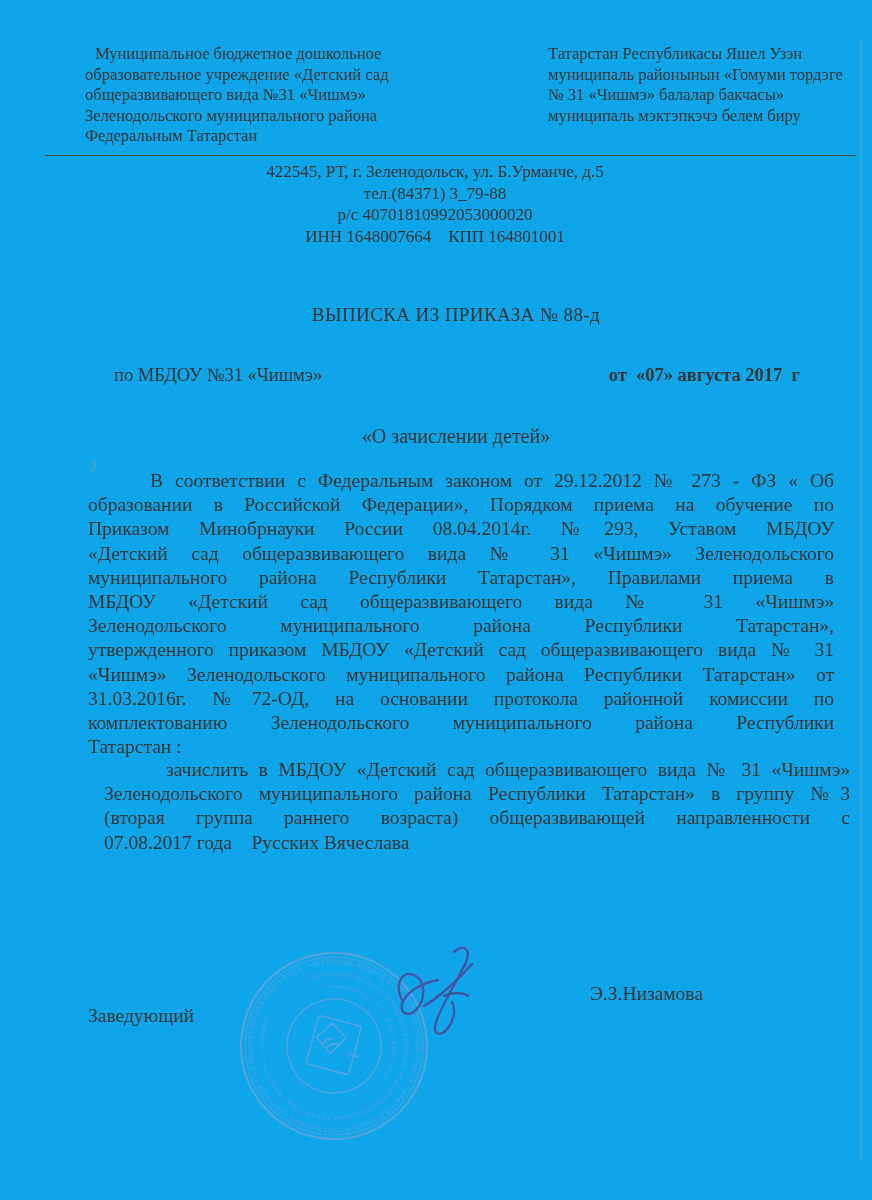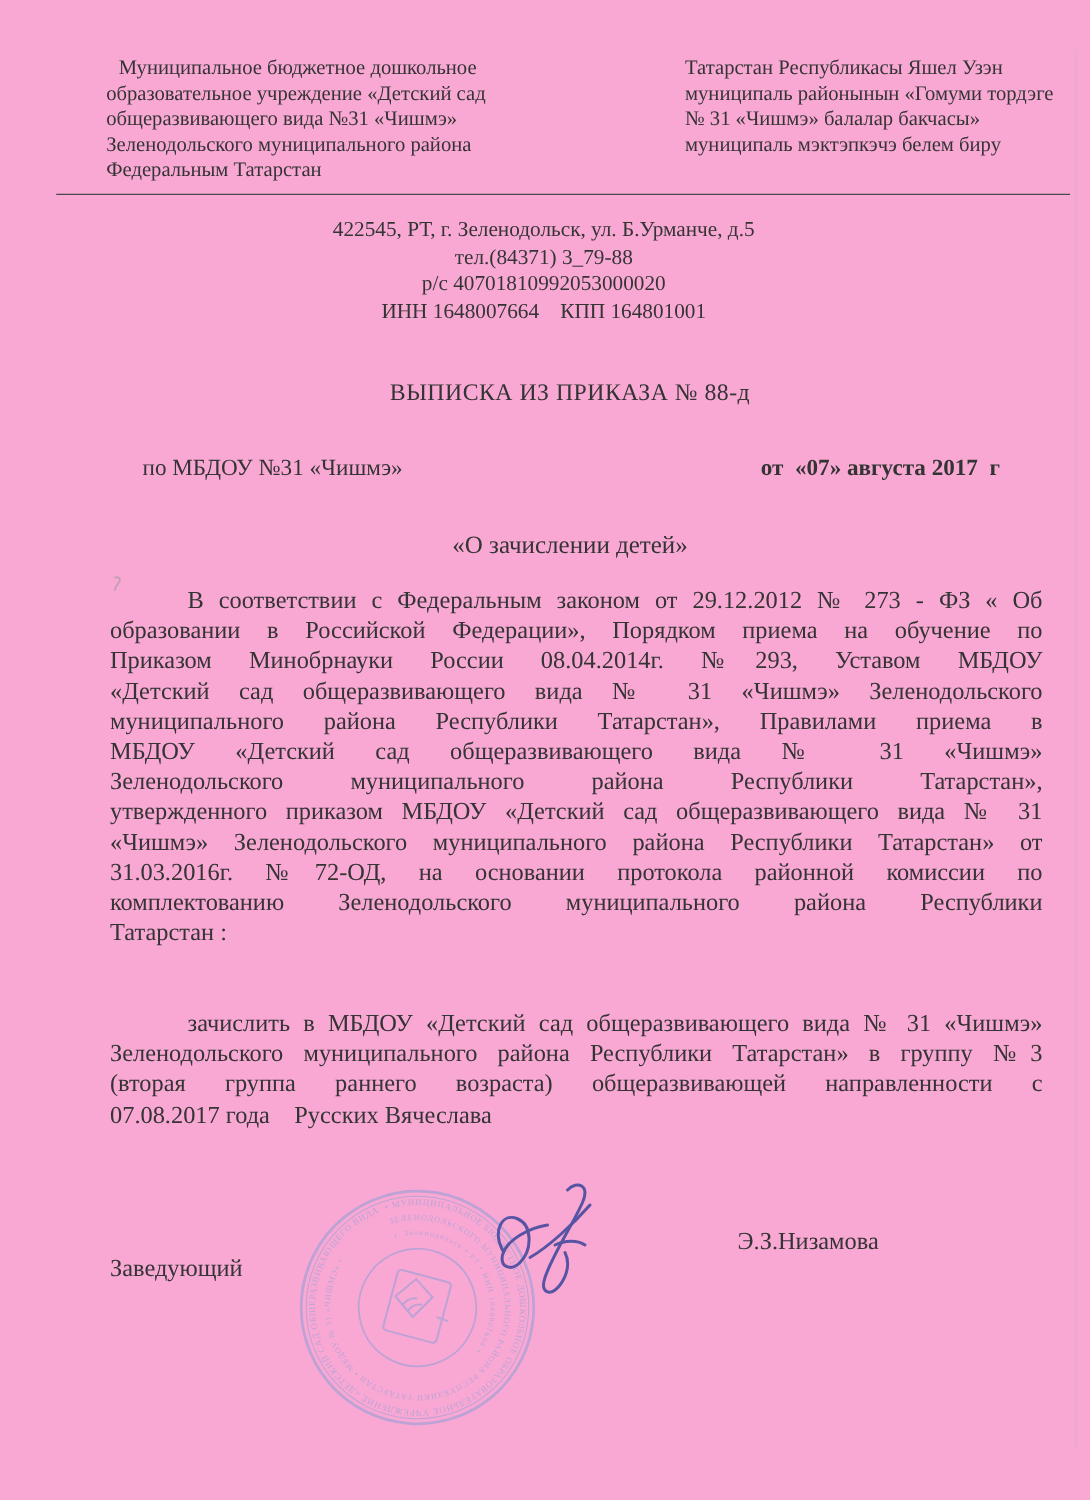--- a/index.html
+++ b/index.html
@@ -1,38 +1,38 @@
 <!DOCTYPE html>
 <html><head>
 <meta charset="utf-8">
 <style>
   html,body{margin:0;padding:0;background:#e8e8e8;}
   .page{
     position:relative;
     width:872px;height:1200px;
     margin:0 auto;
-    background:#f9a8d4;
+    background:#0ea5e9;
     font-family:"Liberation Serif","DejaVu Serif",serif;
     color:#343434;
     overflow:hidden;
   }
   .hdr{position:absolute;top:44px;font-size:16.5px;line-height:20.6px;}
   .hdr-left{left:85px;width:320px;}
   .hdr-left .h-line:first-child{text-indent:10px;}
   .hdr-right{left:548px;width:300px;}
   .divider{position:absolute;left:45px;top:155px;width:811px;height:0;border-top:1.6px solid #4a4a4a;}
-  .contact{position:absolute;left:90px;top:161px;width:690px;text-align:center;font-size:17px;line-height:21.5px;margin-top:12px;}
+  .contact{position:absolute;left:90px;top:161px;width:690px;text-align:center;font-size:17px;line-height:21.5px;}
   .contact .c-line{white-space:pre-wrap;}
   .doc-title{position:absolute;left:40px;top:304px;width:832px;text-align:center;font-size:19px;letter-spacing:.4px;}
   .org-line{position:absolute;left:114px;top:365px;font-size:18.5px;}
   .date-line{position:absolute;right:72px;top:365px;font-size:18.5px;white-space:pre-wrap;font-weight:bold;}
   .doc-subject{position:absolute;left:40px;top:425px;width:832px;text-align:center;font-size:20px;}
   .para{position:absolute;left:88px;width:746px;font-size:19.5px;}
   .para1{top:469px;}
-  .para2{top:808px;}
+  .para2{top:758px;margin-left:16px;}
   .b-line{height:24.2px;line-height:24.2px;}
   .jline{text-align:justify;text-align-last:justify;}
   .ind1{padding-left:62px;}
   .plain{white-space:pre-wrap;}
   .signer-title{position:absolute;left:88px;top:983px;font-size:19.5px;margin-top:22px;}
   .signer-name{position:absolute;left:590px;top:983px;font-size:19.5px;}
   .stamp{position:absolute;left:228px;top:940px;opacity:.55;}
   .sig-ink{position:absolute;left:388px;top:942px;opacity:.92;}
   .artifact{position:absolute;left:88px;top:460px;opacity:.55;}
   .scan-edge{position:absolute;left:860px;top:40px;width:2px;height:1120px;background:#b9b9b9;opacity:.18;}

